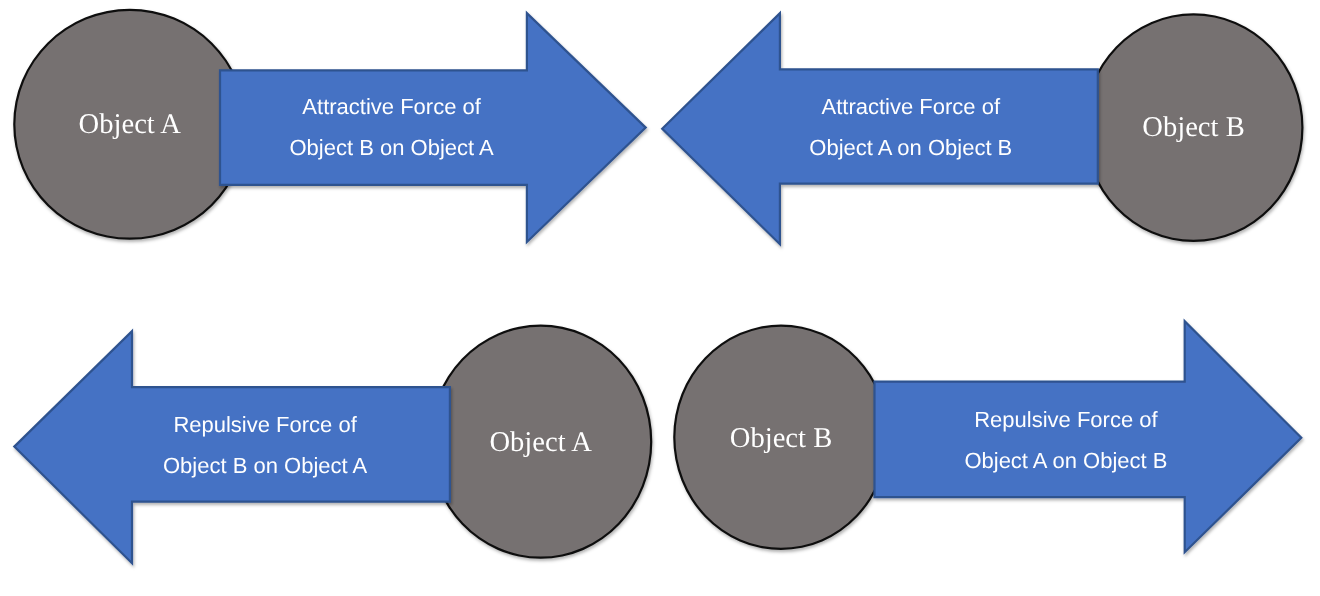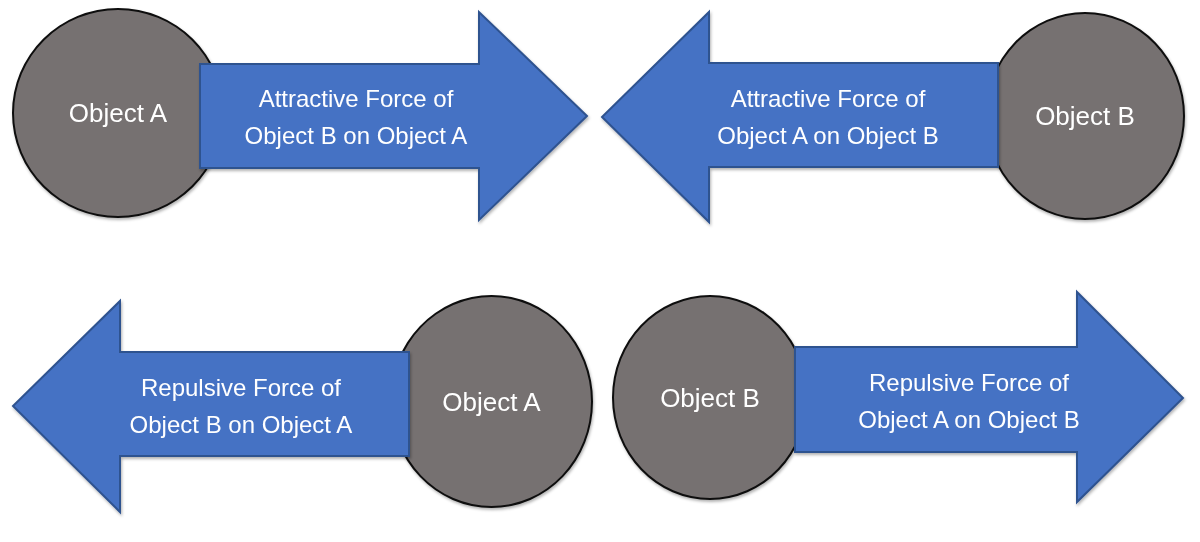--- a/index.html
+++ b/index.html
@@ -19,20 +19,21 @@
     position: absolute;
     border-radius: 50%;
     background: #767171;
     border: 2px solid #0e0e0e;
     box-sizing: border-box;
     display: flex;
     align-items: center;
     justify-content: center;
     box-shadow: 1px 2px 3px rgba(0,0,0,0.30);
     z-index: 1;
+    font-family: Liberation Serif, serif;
   }
   .circle .obj-label {
     color: #ffffff;
     font-size: 26px;
     line-height: 1;
     white-space: nowrap;
   }
   svg.arrows {
     position: absolute;
     left: 0;
@@ -47,21 +48,21 @@
   .arrow-label {
     position: absolute;
     width: 320px;
     height: 74px;
     display: flex;
     flex-direction: column;
     align-items: center;
     justify-content: center;
     text-align: center;
     color: #ffffff;
-    font-size: 24px;
+    font-size: 20px;
     line-height: 37px;
     white-space: nowrap;
     z-index: 3;
     pointer-events: none;
   }
   
   #circle-tl { left: 12px;  top: 8px;   width: 212px; height: 210px; }
   #circle-tr { left: 985px; top: 12px;  width: 200px; height: 208px; }
   #circle-bl { left: 390px; top: 295px; width: 203px; height: 213px; }
   #circle-br { left: 612px; top: 295px; width: 196px; height: 205px; }

